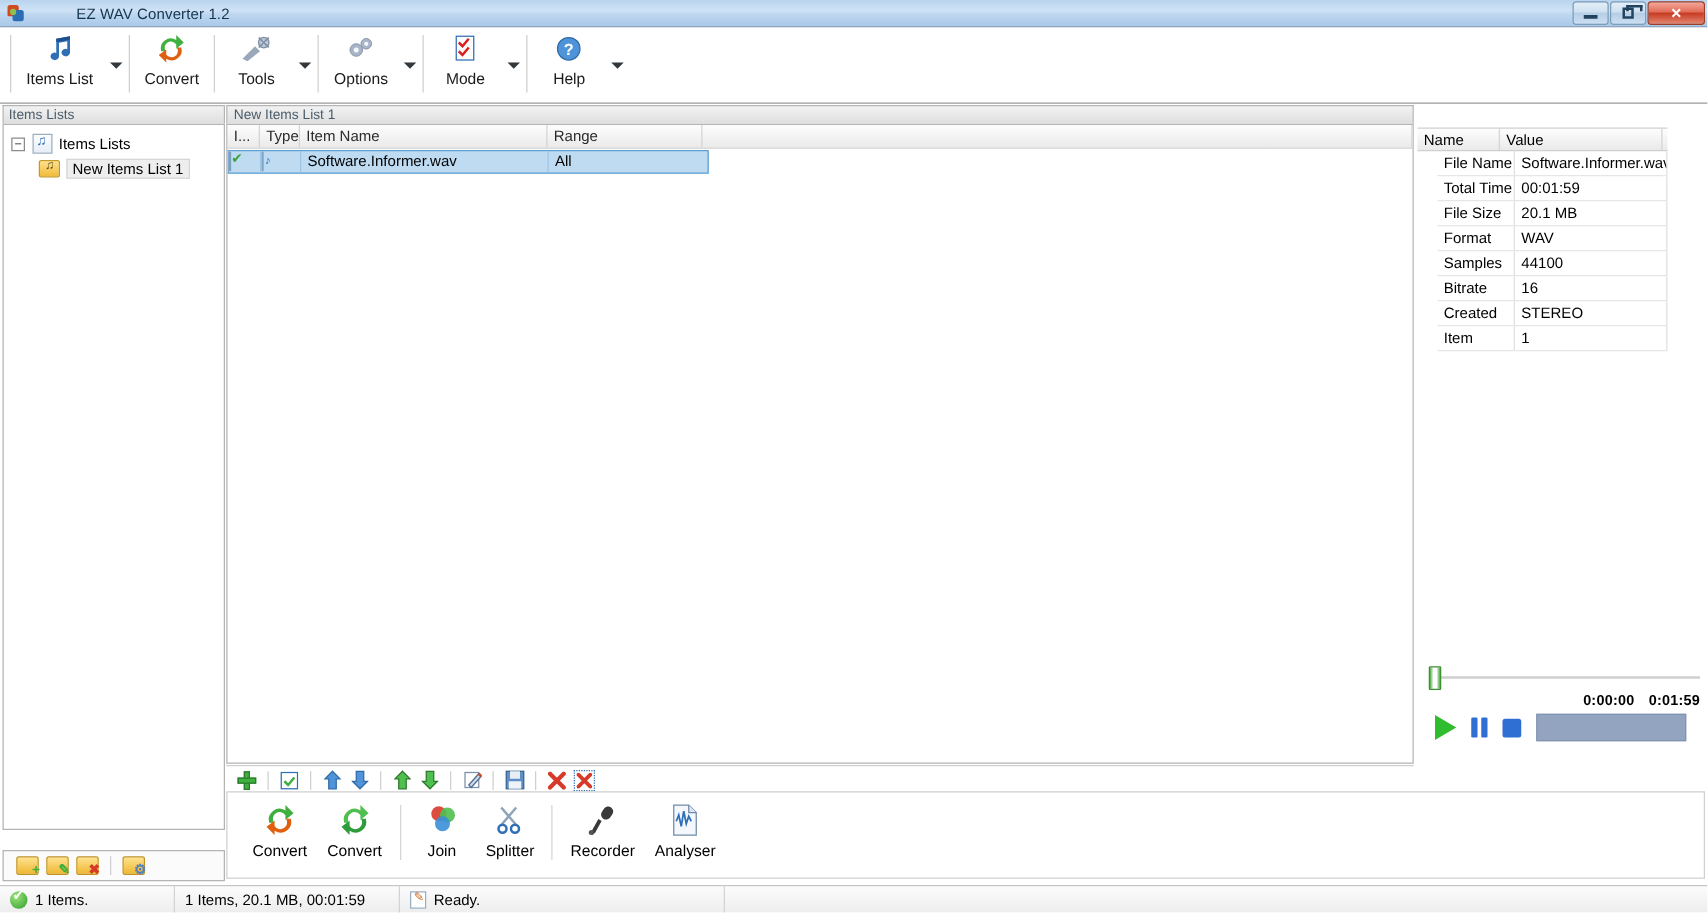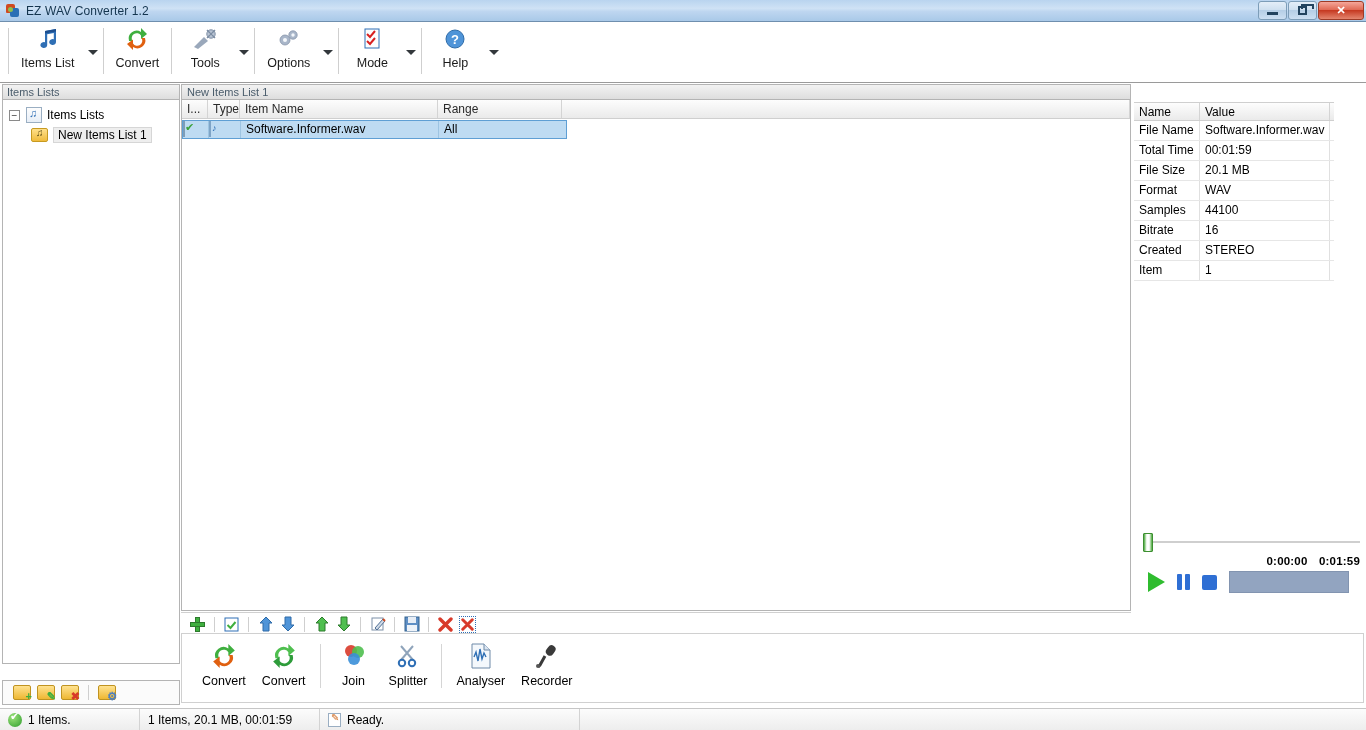--- a/index.html
+++ b/index.html
@@ -10,21 +10,21 @@
     color:#000;
     background:#ffffff;
   }
   .app { position:relative; width:1366px; height:730px; }
 
   
   .titlebar {
     position:absolute; left:0; top:0; width:1366px; height:22px;
     background:linear-gradient(to bottom,#b9d4ef 0%,#cfe2f5 40%,#bed6f0 55%,#a9c9e8 100%);
     border-bottom:1px solid #6f8fae;
-    display:flex; align-items:center;
+    display:flex; align-items:center;gap:35px;
   }
   .title-ico { width:16px; height:16px; margin-left:5px; margin-right:5px; position:relative; flex:none; }
   .title-ico .a { position:absolute; left:1px; top:1px; width:9px; height:9px; background:#d04a20; border-radius:2px 2px 1px 1px; }
   .title-ico .b { position:absolute; left:5px; top:5px; width:9px; height:9px; background:#2a6fb5; border-radius:2px; }
   .title-ico .c { position:absolute; left:3px; top:4px; width:5px; height:5px; background:#8fbf4f; border-radius:50%; }
   .title-text { font-size:12px; color:#13344e; letter-spacing:.1px; }
   .win-btns { position:absolute; right:2px; top:1px; display:flex; gap:1px; }
   .wb {
     width:29px; height:19px; border:1px solid #7d9db8; border-radius:3px;
     background:linear-gradient(to bottom,#e4eef8 0%,#cfe0f0 45%,#b5cee6 50%,#ccdff2 100%);
@@ -149,21 +149,21 @@
   .abtn .ico{height:28px;display:flex;align-items:center;justify-content:center;}
   .abtn .lbl{font-size:12.5px;margin-top:4px;white-space:nowrap;}
   .asep{width:1px;height:44px;background:#d5d5d5;margin:10px 6px 0 6px;}
 
   
   .right-panel { position:absolute; left:1134px; top:84px; width:230px; height:545px; }
   .prop-grid { position:absolute; left:0; top:18px; width:200px; }
   .prop-head { display:flex; height:19px; background:linear-gradient(to bottom,#fdfdfd,#eaeaea);
     border-top:1px solid #cfcfcf; border-bottom:1px solid #cfcfcf;}
   .ph { font-size:12px;line-height:18px;padding-left:5px;border-right:1px solid #d4d4d4;}
-  .prow { display:flex; height:20px; border-bottom:1px solid #e6e6e6; }
+  .prow { display:flex; height:20px; border-bottom:1px solid #e6e6e6;margin-left:16px; }
   .pc { font-size:12px; line-height:19px; padding-left:5px; border-right:1px solid #e0e0e0; overflow:hidden; white-space:nowrap;}
   .pc.n { width:66px; }
   .pc.v { width:130px; }
 
   
   .player { position:absolute; left:4px; top:448px; width:226px; }
   .seek { position:relative; height:20px; }
   .seek .track { position:absolute; left:10px; top:9px; width:212px; height:2px; background:#cfcfcf;}
   .seek .thumb { position:absolute; left:5px; top:1px; width:10px; height:19px;
      background:linear-gradient(to right,#4caa3d,#ffffff 35%,#ffffff 65%,#4caa3d);
@@ -522,38 +522,38 @@
           <path d="M6 3 L18 17 M18 3 L6 17" stroke="#8fa4bb" stroke-width="2" fill="none"></path>
           <circle cx="7" cy="20" r="3.2" fill="none" stroke="#2f6fb5" stroke-width="2"></circle>
           <circle cx="17" cy="20" r="3.2" fill="none" stroke="#2f6fb5" stroke-width="2"></circle>
         </svg>
       </div>
       <div class="lbl">Splitter</div>
     </div>
     <div class="asep"></div>
     <div class="abtn">
       <div class="ico">
+        <svg width="26" height="26" viewBox="0 0 26 26">
+          <rect x="13" y="2" width="8" height="11" rx="4" fill="#3a3a3a" transform="rotate(35 17 7)"></rect>
+          <path d="M11 13 L6 22 L4 24 L6 22 Z" stroke="#3a3a3a" stroke-width="3" fill="#3a3a3a"></path>
+          <circle cx="4" cy="23" r="2" fill="#555"></circle>
+        </svg>
+      </div>
+      <div class="lbl">Recorder</div>
+    </div>
+    <div class="abtn">
+      <div class="ico">
         <svg width="24" height="26" viewBox="0 0 24 26">
           <path d="M3 1 H15 L21 7 V25 H3 Z" fill="#f4f8fc" stroke="#6f8aa8"></path>
           <path d="M15 1 V7 H21" fill="#dbe6f2" stroke="#6f8aa8"></path>
           <path d="M5 14 l2 -5 l2 9 l2 -12 l2 10 l2 -6 l2 4" stroke="#2f6fb5" stroke-width="1.4" fill="none"></path>
         </svg>
       </div>
       <div class="lbl">Analyser</div>
     </div>
-    <div class="abtn">
-      <div class="ico">
-        <svg width="26" height="26" viewBox="0 0 26 26">
-          <rect x="13" y="2" width="8" height="11" rx="4" fill="#3a3a3a" transform="rotate(35 17 7)"></rect>
-          <path d="M11 13 L6 22 L4 24 L6 22 Z" stroke="#3a3a3a" stroke-width="3" fill="#3a3a3a"></path>
-          <circle cx="4" cy="23" r="2" fill="#555"></circle>
-        </svg>
-      </div>
-      <div class="lbl">Recorder</div>
-    </div>
   </div>
 
   <div class="statusbar">
     <div class="sb-cell" style="width:140px">
       <span class="sb-ico">
           <span class="ok-dot"></span>
         </span>
       <span>1 Items.</span>
     </div>
     <div class="sb-cell" style="width:180px">

